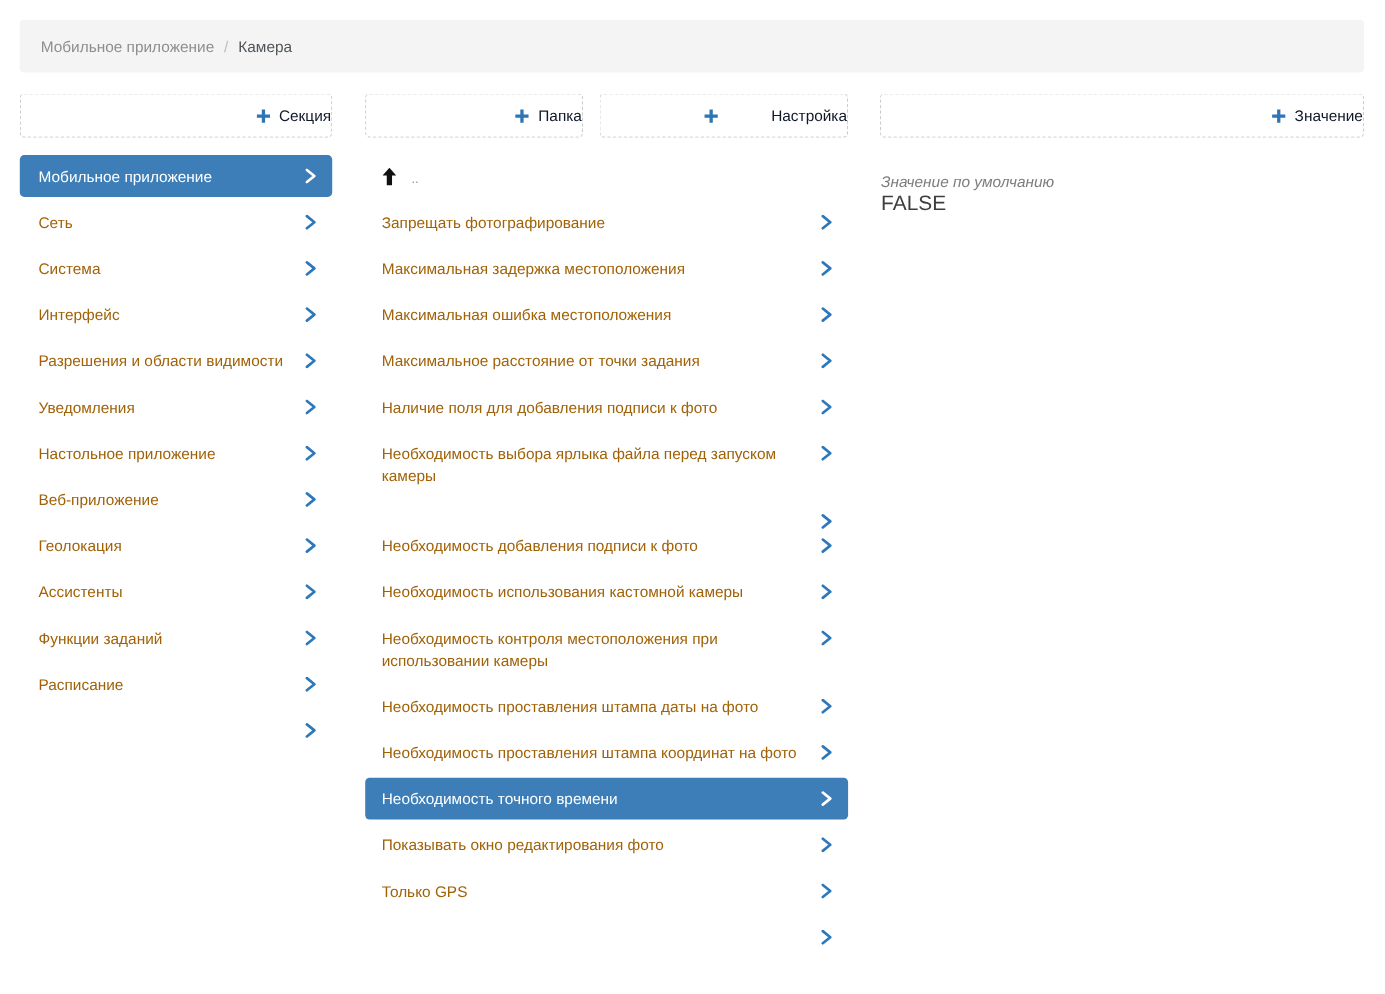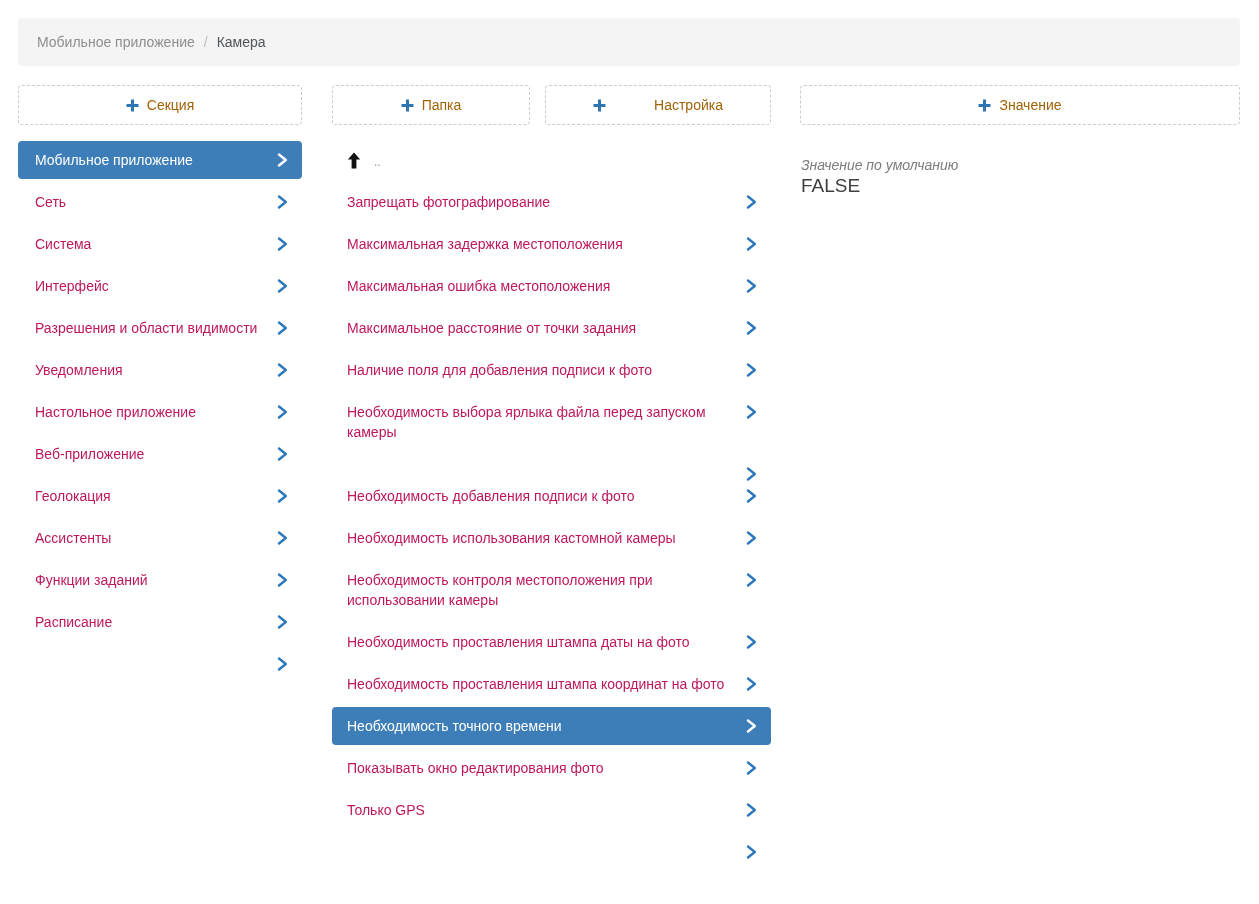--- a/index.html
+++ b/index.html
@@ -25,34 +25,34 @@
   .columns { display:flex; }
   .col-sidebar { width:284px; margin-right:30px; flex:none; }
   .col-settings { width:439px; margin-right:29px; flex:none; }
   .col-values { width:440px; flex:none; }
 
   
   .btn-row { display:flex; gap:15px; margin-bottom:0; }
   .add-btn {
     height:40px; width:100%; background:#fff;
     border:1px dashed #ccc; border-radius:4px;
-    display:flex; align-items:center; justify-content:center; gap:8px;
-    color:#a16207; font-size:14px; font-family:inherit; cursor:pointer;
+    display:flex; align-items:center; justify-content:flex-end; gap:8px;
+    color:#0f172a; font-size:14px; font-family:inherit; cursor:pointer;
   }
   .add-btn .plus-ic { display:inline-flex; color:#2e76b3; }
   .btn-folder { width:198px; flex:none; }
   .btn-setting { flex:1;gap:48px; }
 
   
   .nav-list { margin-top:16px; }
   .settings-list { margin-top:23px; }
   .row-item {
     position:relative; border-radius:4px;
     padding:9px 38px 9px 15px; margin-bottom:4px;
-    font-size:14px; line-height:20px; color:#be185d; cursor:pointer;
+    font-size:14px; line-height:20px; color:#a16207; cursor:pointer;
   }
   .col-sidebar .row-item { padding-left:17px; }
   .row-item .chevron {
     position:absolute; top:12px; right:14px; color:#2d78bb; display:inline-flex;
   }
   .row-item.active { background:#3d7eb8; color:#fff; }
   .row-item.active .chevron { color:#fff; }
 
   
   .up-row {

